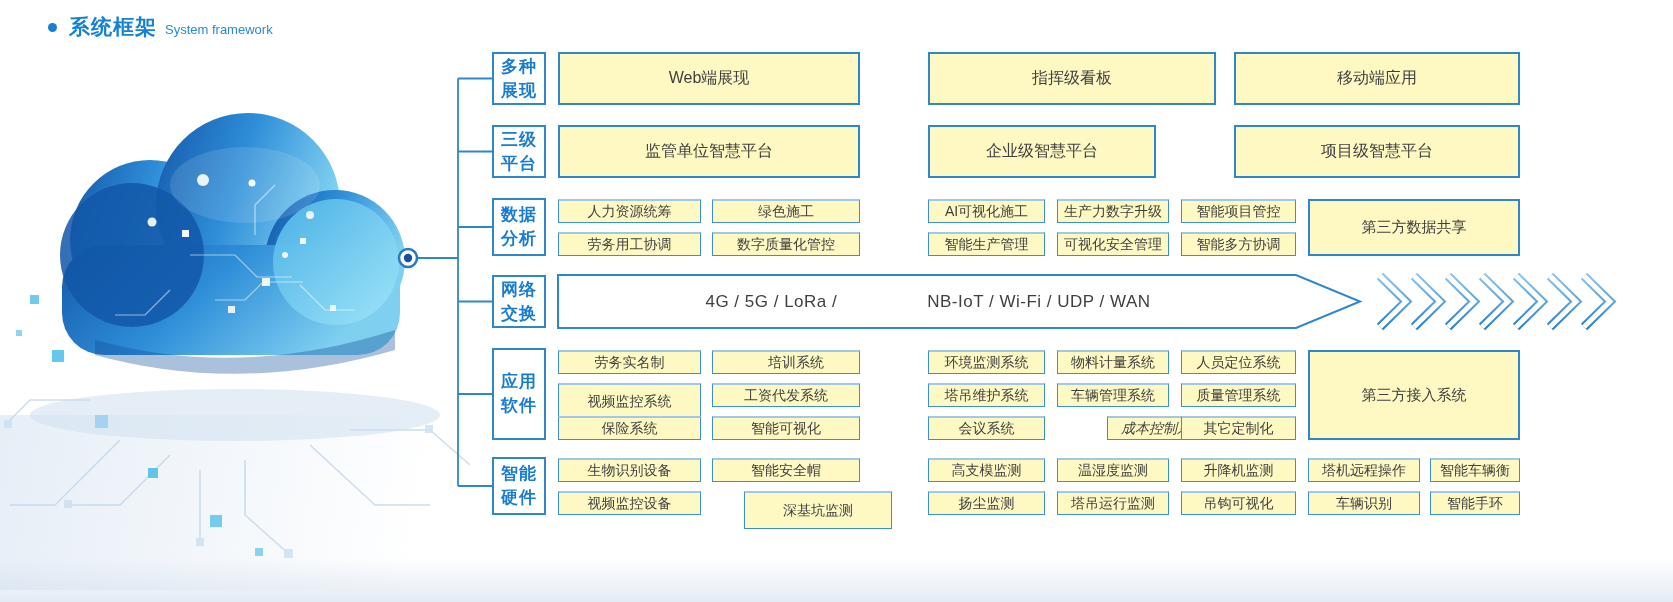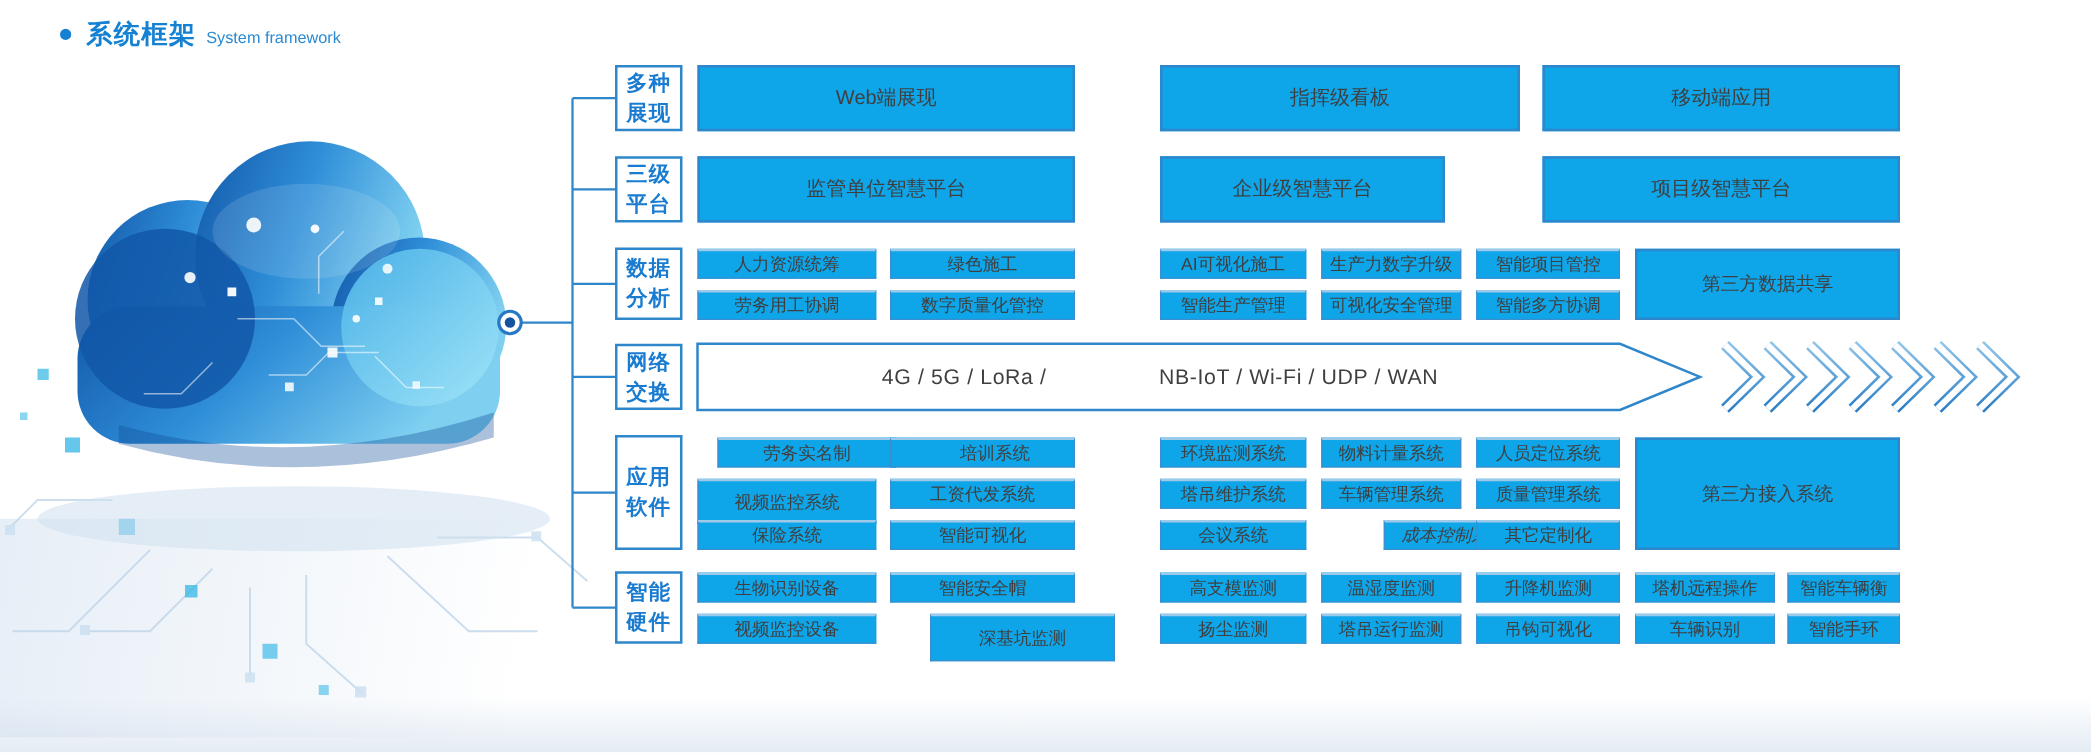--- a/index.html
+++ b/index.html
@@ -8,21 +8,21 @@
     font-family:"Liberation Sans","DejaVu Sans",sans-serif;
   }
   .layer{position:absolute;left:0;top:0;}
   
   .title-row{position:absolute;left:48px;top:13px;display:flex;align-items:baseline;z-index:3;}
   .bullet{width:9px;height:9px;border-radius:50%;background:#1581d3;display:inline-block;margin-right:12px;align-self:center;}
   .title-zh{font-size:21px;font-weight:bold;color:#1581d3;letter-spacing:1px;}
   .title-en{font-size:13px;color:#2a8ad2;margin-left:8px;}
   
   .box{
-    position:absolute;box-sizing:border-box;background:#0ea5e9;z-index:2;
+    position:absolute;box-sizing:border-box;background:#fef9c3;z-index:2;
     display:flex;align-items:center;justify-content:center;text-align:center;
     color:#3f3f3f;
   }
   .big{border:2px solid #2e86cb;font-size:16px;}
   .small{border:1px solid #3a8fd0;border-top:2px solid #9ec9e8;font-size:14px;}
   .tall{border:2px solid #2e86cb;font-size:15px;}
   .cat-label{
     position:absolute;box-sizing:border-box;background:#fff;border:2px solid #2e86cb;z-index:2;
     display:flex;flex-direction:column;align-items:center;justify-content:center;
     color:#1a7cd0;font-weight:bold;font-size:17px;line-height:1.4;letter-spacing:1px;
@@ -215,21 +215,21 @@
   </div>
   <div class="net-text">
     <span>4G / 5G / LoRa /</span>
     <span>NB-IoT / Wi-Fi / UDP / WAN</span>
   </div>
 
   <div class="cat-label" style="left:492px;top:348px;width:54px;height:92px;">
     <span>应用</span>
     <span>软件</span>
   </div>
-  <div class="box small" style="left:574px;top:350px;width:143px;height:24px;">劳务实名制</div>
+  <div class="box small" style="left:558px;top:350px;width:143px;height:24px;">劳务实名制</div>
   <div class="box small" style="left:712px;top:350px;width:148px;height:24px;padding-left:20px;">培训系统</div>
   <div class="box small" style="left:928px;top:350px;width:117px;height:24px;">环境监测系统</div>
   <div class="box small" style="left:1057px;top:350px;width:112px;height:24px;">物料计量系统</div>
   <div class="box small" style="left:1181px;top:350px;width:115px;height:24px;">人员定位系统</div>
   <div class="box small" style="left:558px;top:383px;width:143px;height:36px;">视频监控系统</div>
   <div class="box small" style="left:712px;top:383px;width:148px;height:24px;">工资代发系统</div>
   <div class="box small" style="left:928px;top:383px;width:117px;height:24px;">塔吊维护系统</div>
   <div class="box small" style="left:1057px;top:383px;width:112px;height:24px;">车辆管理系统</div>
   <div class="box small" style="left:1181px;top:383px;width:115px;height:24px;">质量管理系统</div>
   <div class="box small" style="left:558px;top:416px;width:143px;height:24px;">保险系统</div>

